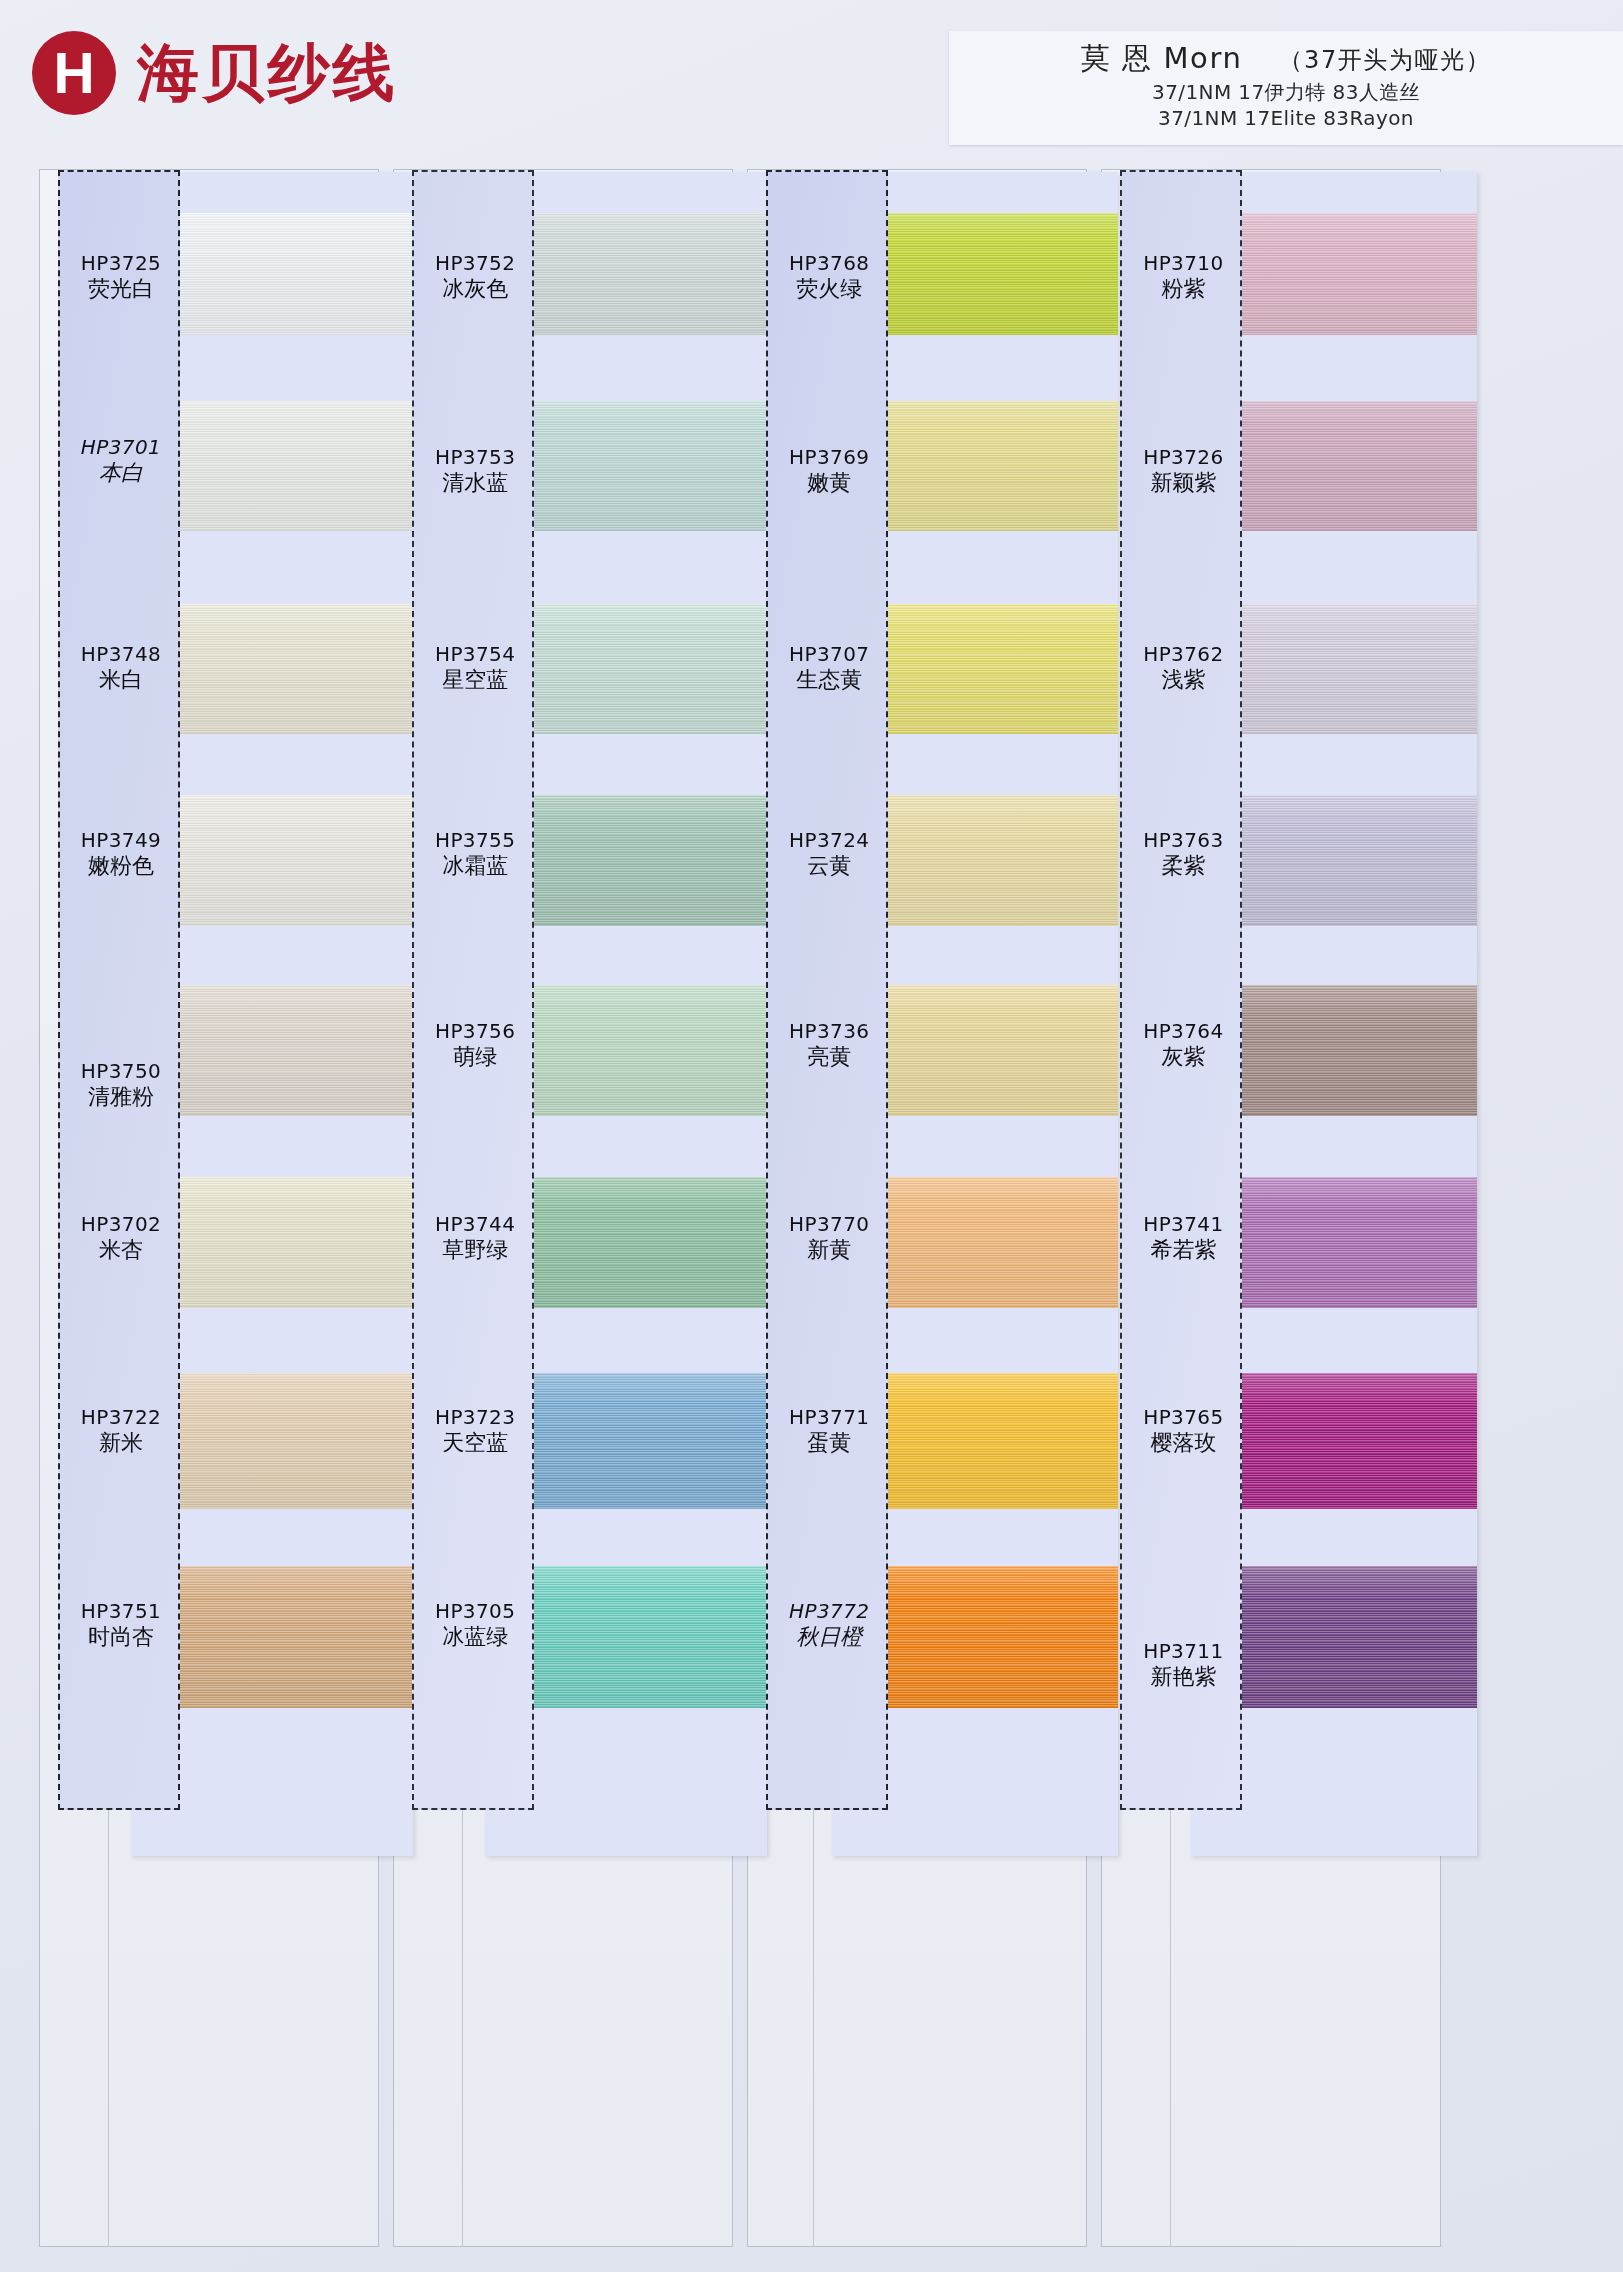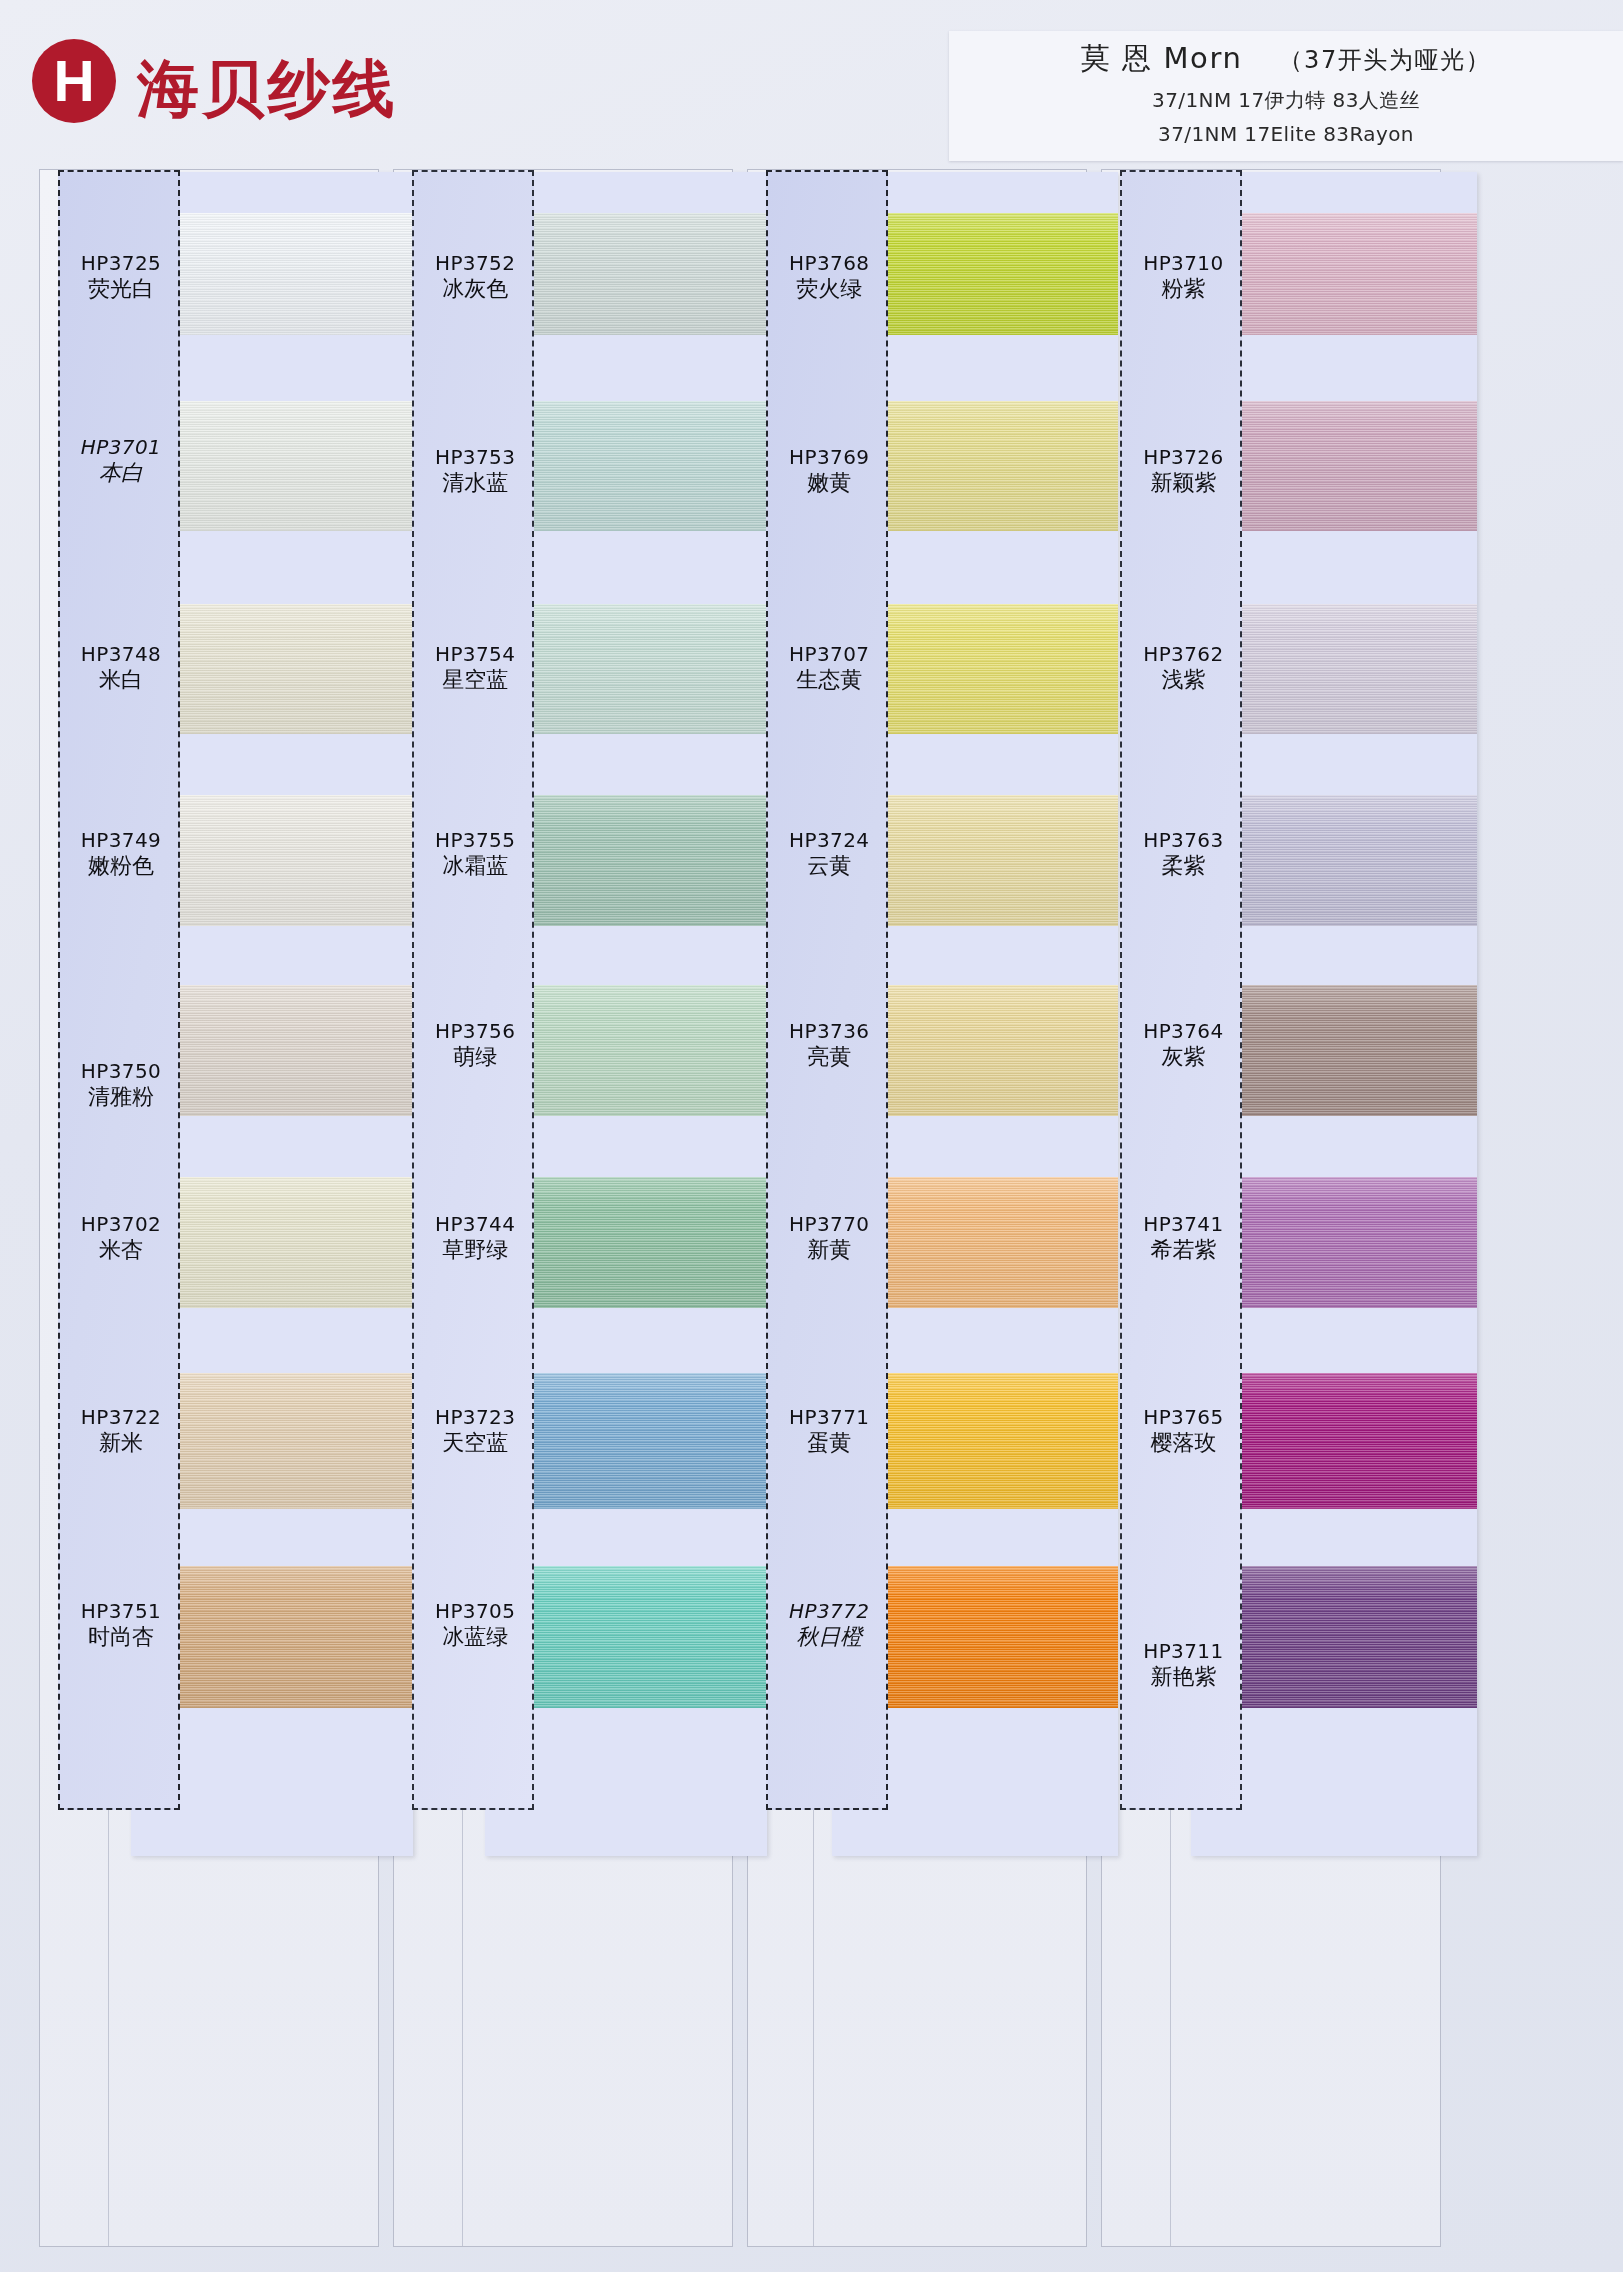--- a/index.html
+++ b/index.html
@@ -24,37 +24,37 @@
   }
   #logo-mark {
     width: 84px; height: 84px; border-radius: 50%;
     background: #b01a2c;
     display: flex; align-items: center; justify-content: center;
     color: #fff; font-size: 57px; font-weight: 700; line-height: 1;
     font-family: "Liberation Sans", sans-serif;
   }
   #logo-text {
     font-size: 62px; font-weight: 700; color: #b01a2c;
-    letter-spacing: 3.2px; font-family: "DejaVu Sans", sans-serif; margin-top: 16px;
+    letter-spacing: 3.2px; font-family: "DejaVu Sans", sans-serif;
   }
 
   #spec-card {
     position: absolute; right: 0px; top: 31px;
     width: 674px; padding: 8px 32px 14.6px 32px;
     background: #f4f5fa;
     box-shadow: 0 0.8px 2.4px rgba(90,95,120,.22);
     text-align: center;
   }
   #spec-title {
     font-size: 29px; color: #222; letter-spacing: 1.6px;
     font-family: "DejaVu Sans", sans-serif; white-space: nowrap;
   }
   #spec-title .note { font-size: 24px; margin-left: 36px; }
   .spec-line {
-    font-size: 20px; color: #2a2a2a; margin-top: 8px;
+    font-size: 20px; color: #2a2a2a; 
     font-family: "DejaVu Sans", sans-serif; letter-spacing: 0.4px;
   }
 
   
   #grid {
     position: absolute; left: 39px; top: 169px;
     width: 1402px; height: 2078px;
     display: flex; gap: 14.6px;
   }
   .column {

